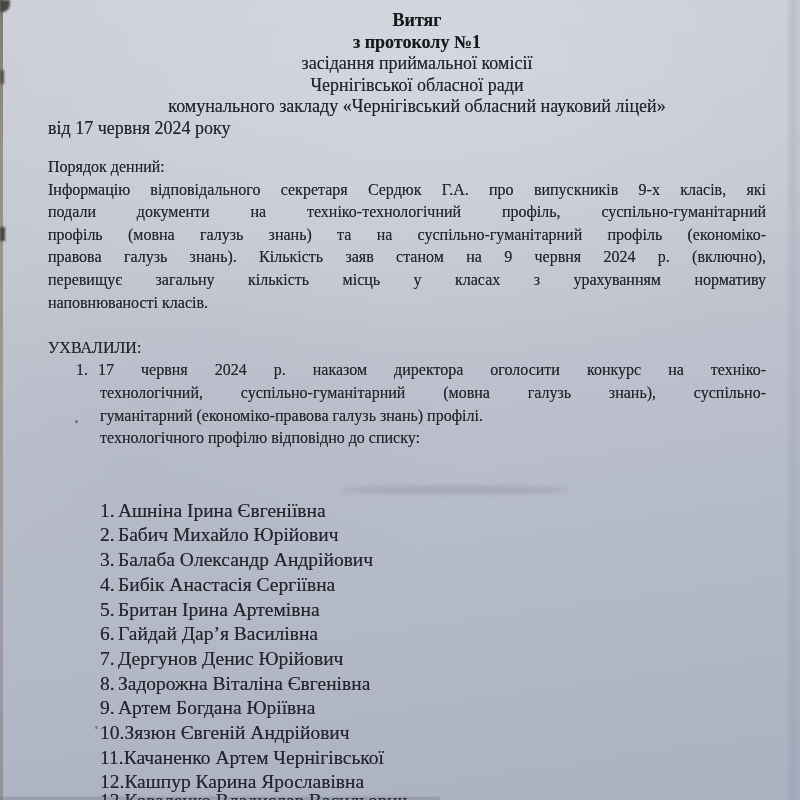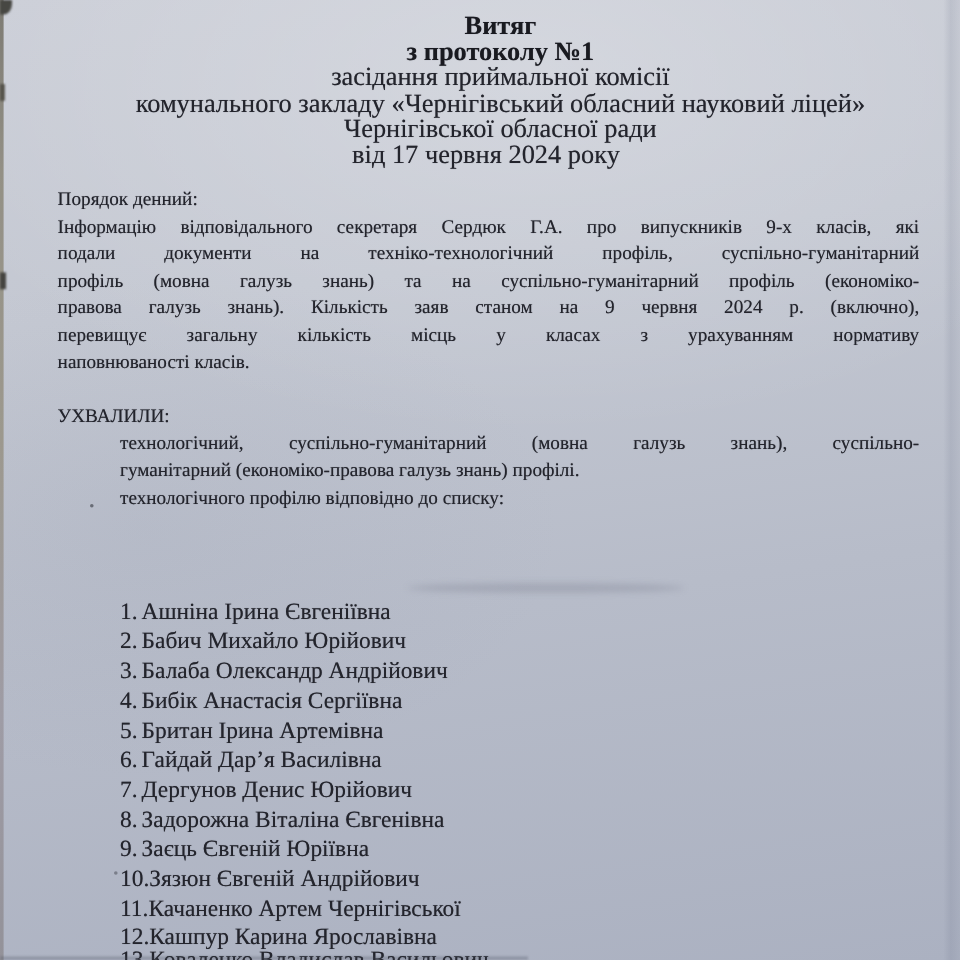--- a/index.html
+++ b/index.html
@@ -11,24 +11,24 @@
     color:#23242c;
     background:
       radial-gradient(ellipse 900px 500px at 55% 8%, rgba(255,255,255,0.22), rgba(255,255,255,0) 60%),
       radial-gradient(ellipse 500px 300px at 15% 55%, rgba(130,138,160,0.10), rgba(130,138,160,0) 70%),
       linear-gradient(172deg,#cbced7 0%,#c4c8d2 30%,#b7bcc9 62%,#abb1c1 100%);
   }
   .ink{ text-shadow:0 0 0.6px rgba(26,28,36,0.55); }
   
   #header{
     position:absolute; top:10px; left:48px; right:14px;
-    text-align:center; font-size:22px; line-height:21.5px;
+    text-align:center; font-size:18px; line-height:21.5px;
   }
   .title-bold{ font-weight:700; color:#191a20; }
-  #date-line{ text-align:center; padding-right:24px; }
+  #date-line{ text-align:left; padding-right:24px; }
   
   #main{
     position:absolute; top:156px; left:48px; right:34px;
     font-size:16px; line-height:22.6px;
   }
   .jline{ text-align:justify; text-align-last:justify; white-space:nowrap; }
   .blank{ height:22.6px; }
   .res-line1{ padding-left:28px; }
   .res-cont{ padding-left:52px; }
   .res-num{ display:inline-block; min-width:22px; }
@@ -57,52 +57,53 @@
 </style>
 </head>
 <body>
 
 <div id="page">
 
   <div id="header" class="ink">
     <div class="title-bold">Витяг</div>
     <div class="title-bold">з протоколу №1</div>
     <div>засідання приймальної комісії</div>
+    <div>Чернігівської обласної ради</div>
     <div>комунального закладу «Чернігівський обласний науковий ліцей»</div>
-    <div>Чернігівської обласної ради</div>
     <div id="date-line">від 17 червня 2024 року</div>
   </div>
 
   <div id="main" class="ink">
     <div>Порядок денний:</div>
     <div class="jline">Інформацію відповідального секретаря Сердюк Г.А. про випускників 9-х класів, які</div>
     <div class="jline">подали документи на техніко-технологічний профіль, суспільно-гуманітарний</div>
     <div class="jline">профіль (мовна галузь знань) та на суспільно-гуманітарний профіль (економіко-</div>
     <div class="jline">правова галузь знань). Кількість заяв станом на 9 червня 2024 р. (включно),</div>
     <div class="jline">перевищує загальну кількість місць у класах з урахуванням нормативу</div>
     <div>наповнюваності класів.</div>
     <div class="blank"></div>
     <div>УХВАЛИЛИ:</div>
 
+    <div class="res-line1 jline"><span class="res-num">1.</span><span>17 червня 2024 р. наказом директора оголосити конкурс на техніко-</span></div>
     <div class="res-cont jline">технологічний, суспільно-гуманітарний (мовна галузь знань), суспільно-</div>
     <div class="res-cont">гуманітарний (економіко-правова галузь знань) профілі.</div>
 
     <div class="res-cont">технологічного профілю відповідно до списку:</div>
   </div>
 
   <div id="applicants" class="ink">
     <div class="app-row"><span class="app-num">1.</span><span>Ашніна Ірина Євгеніївна</span></div>
     <div class="app-row"><span class="app-num">2.</span><span>Бабич Михайло Юрійович</span></div>
     <div class="app-row"><span class="app-num">3.</span><span>Балаба Олександр Андрійович</span></div>
     <div class="app-row"><span class="app-num">4.</span><span>Бибік Анастасія Сергіївна</span></div>
     <div class="app-row"><span class="app-num">5.</span><span>Британ Ірина Артемівна</span></div>
     <div class="app-row"><span class="app-num">6.</span><span>Гайдай Дар’я Василівна</span></div>
     <div class="app-row"><span class="app-num">7.</span><span>Дергунов Денис Юрійович</span></div>
     <div class="app-row"><span class="app-num">8.</span><span>Задорожна Віталіна Євгенівна</span></div>
-    <div class="app-row"><span class="app-num">9.</span><span>Заєць Євгеній Юріївна</span></div>
+    <div class="app-row"><span class="app-num">9.</span><span>Артем Богдана Юріївна</span></div>
     <div class="app-row"><span class="app-num">10.</span><span>Зязюн Євгеній Андрійович</span></div>
     <div class="app-row"><span class="app-num">11.</span><span>Качаненко Артем Чернігівської</span></div>
     <div class="app-row"><span class="app-num">12.</span><span>Кашпур Карина Ярославівна</span></div>
     <div class="app-row last"><span class="app-num">13.</span><span>Коваленко Владислав Васильович</span></div>
   </div>
 
   <div class="artifact" id="edge-left"></div>
   <div class="artifact" id="corner-spot"></div>
   <div class="artifact" id="left-mark1"></div>
   <div class="artifact" id="left-mark2"></div>

